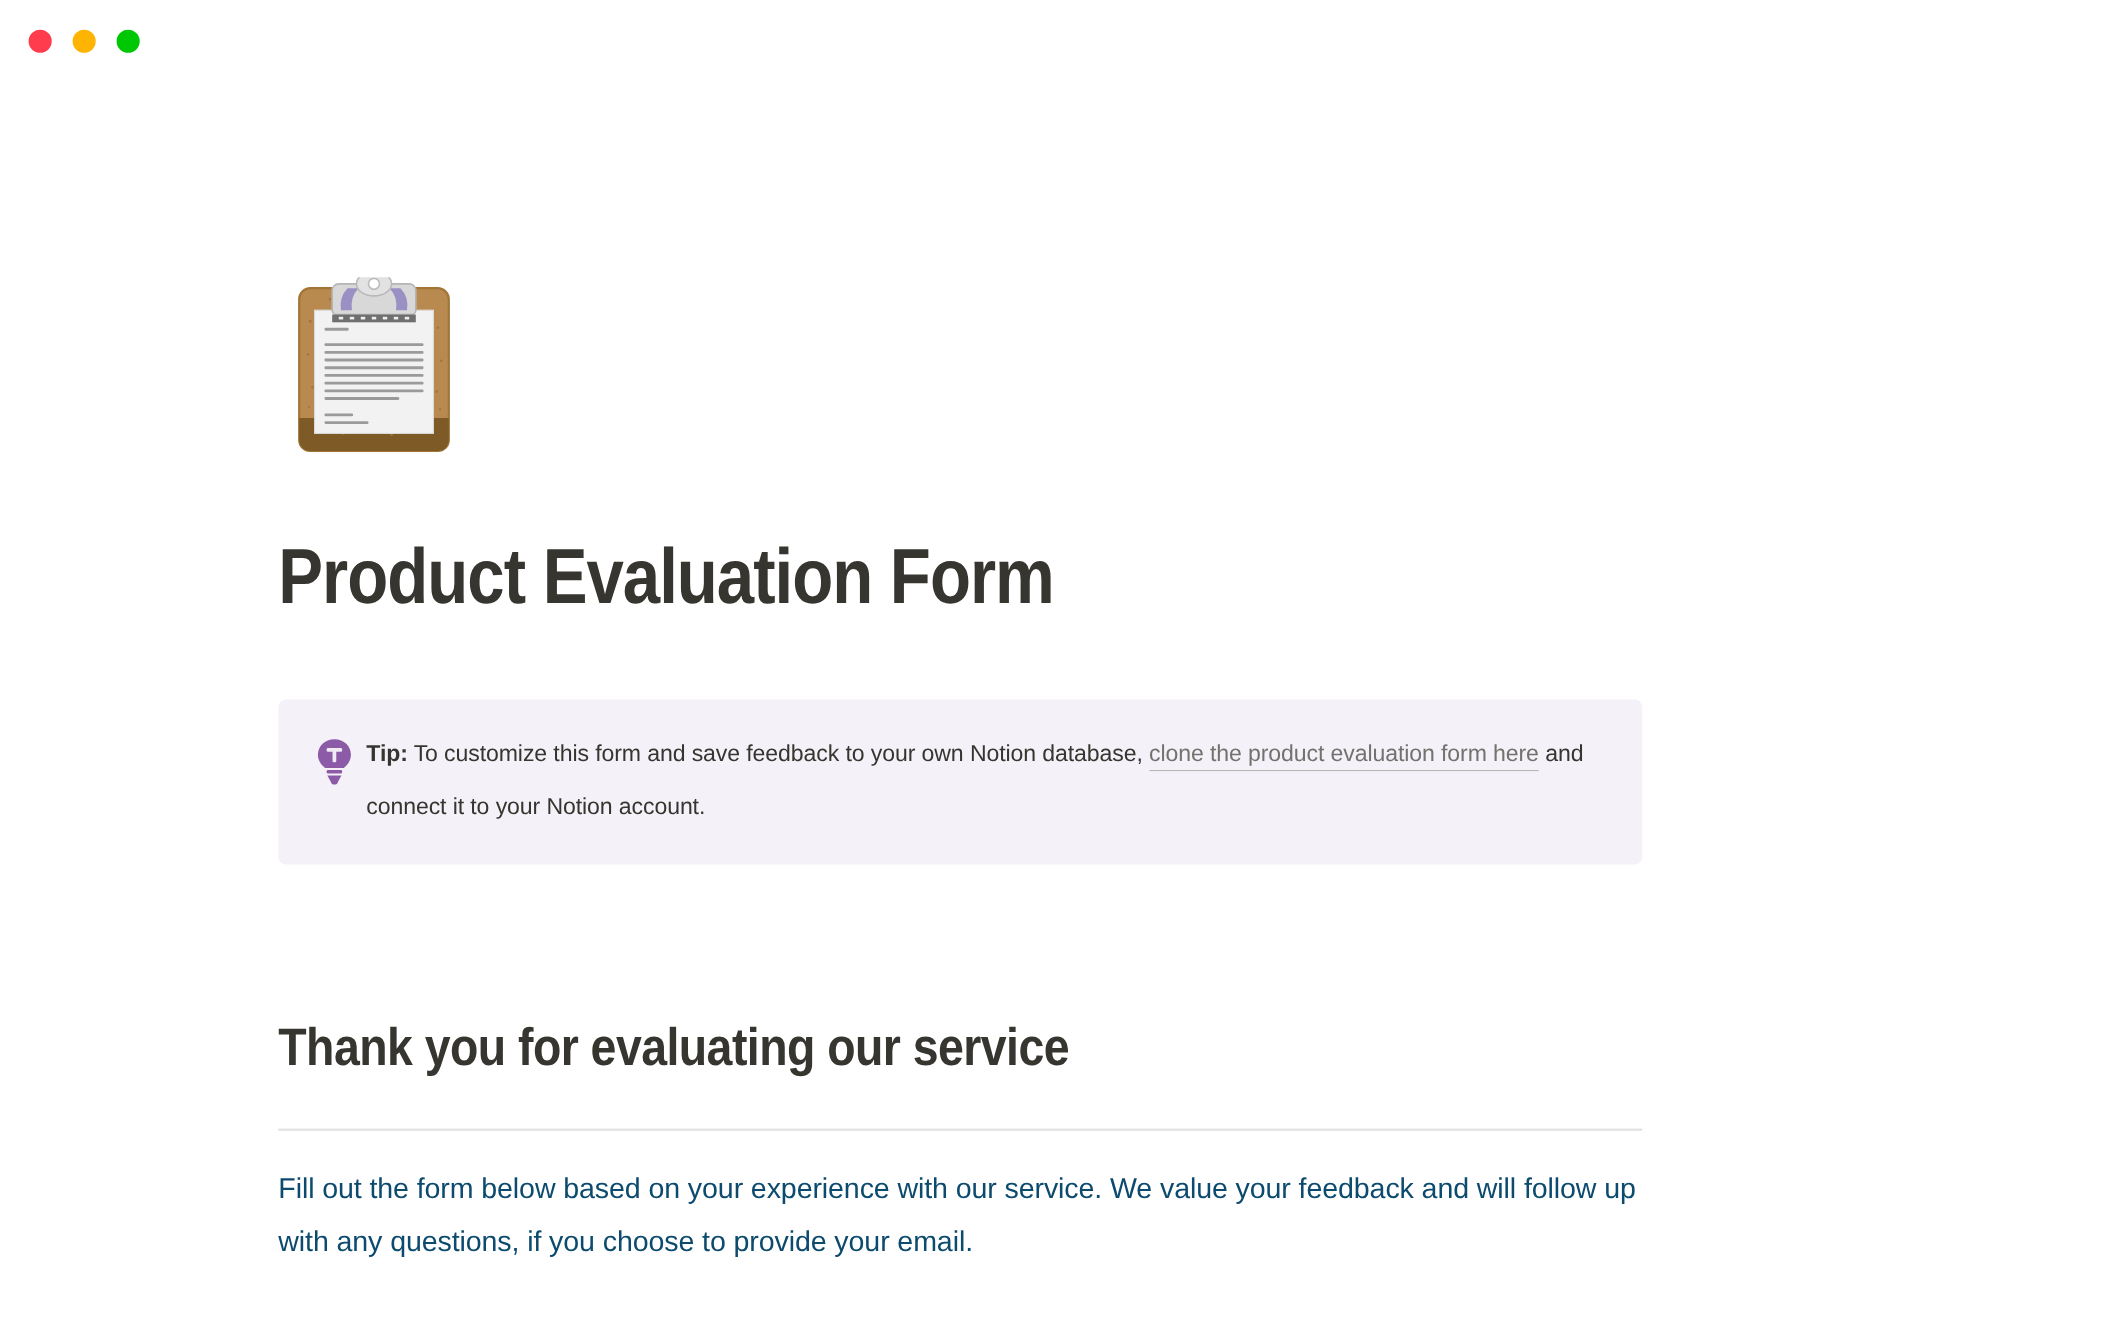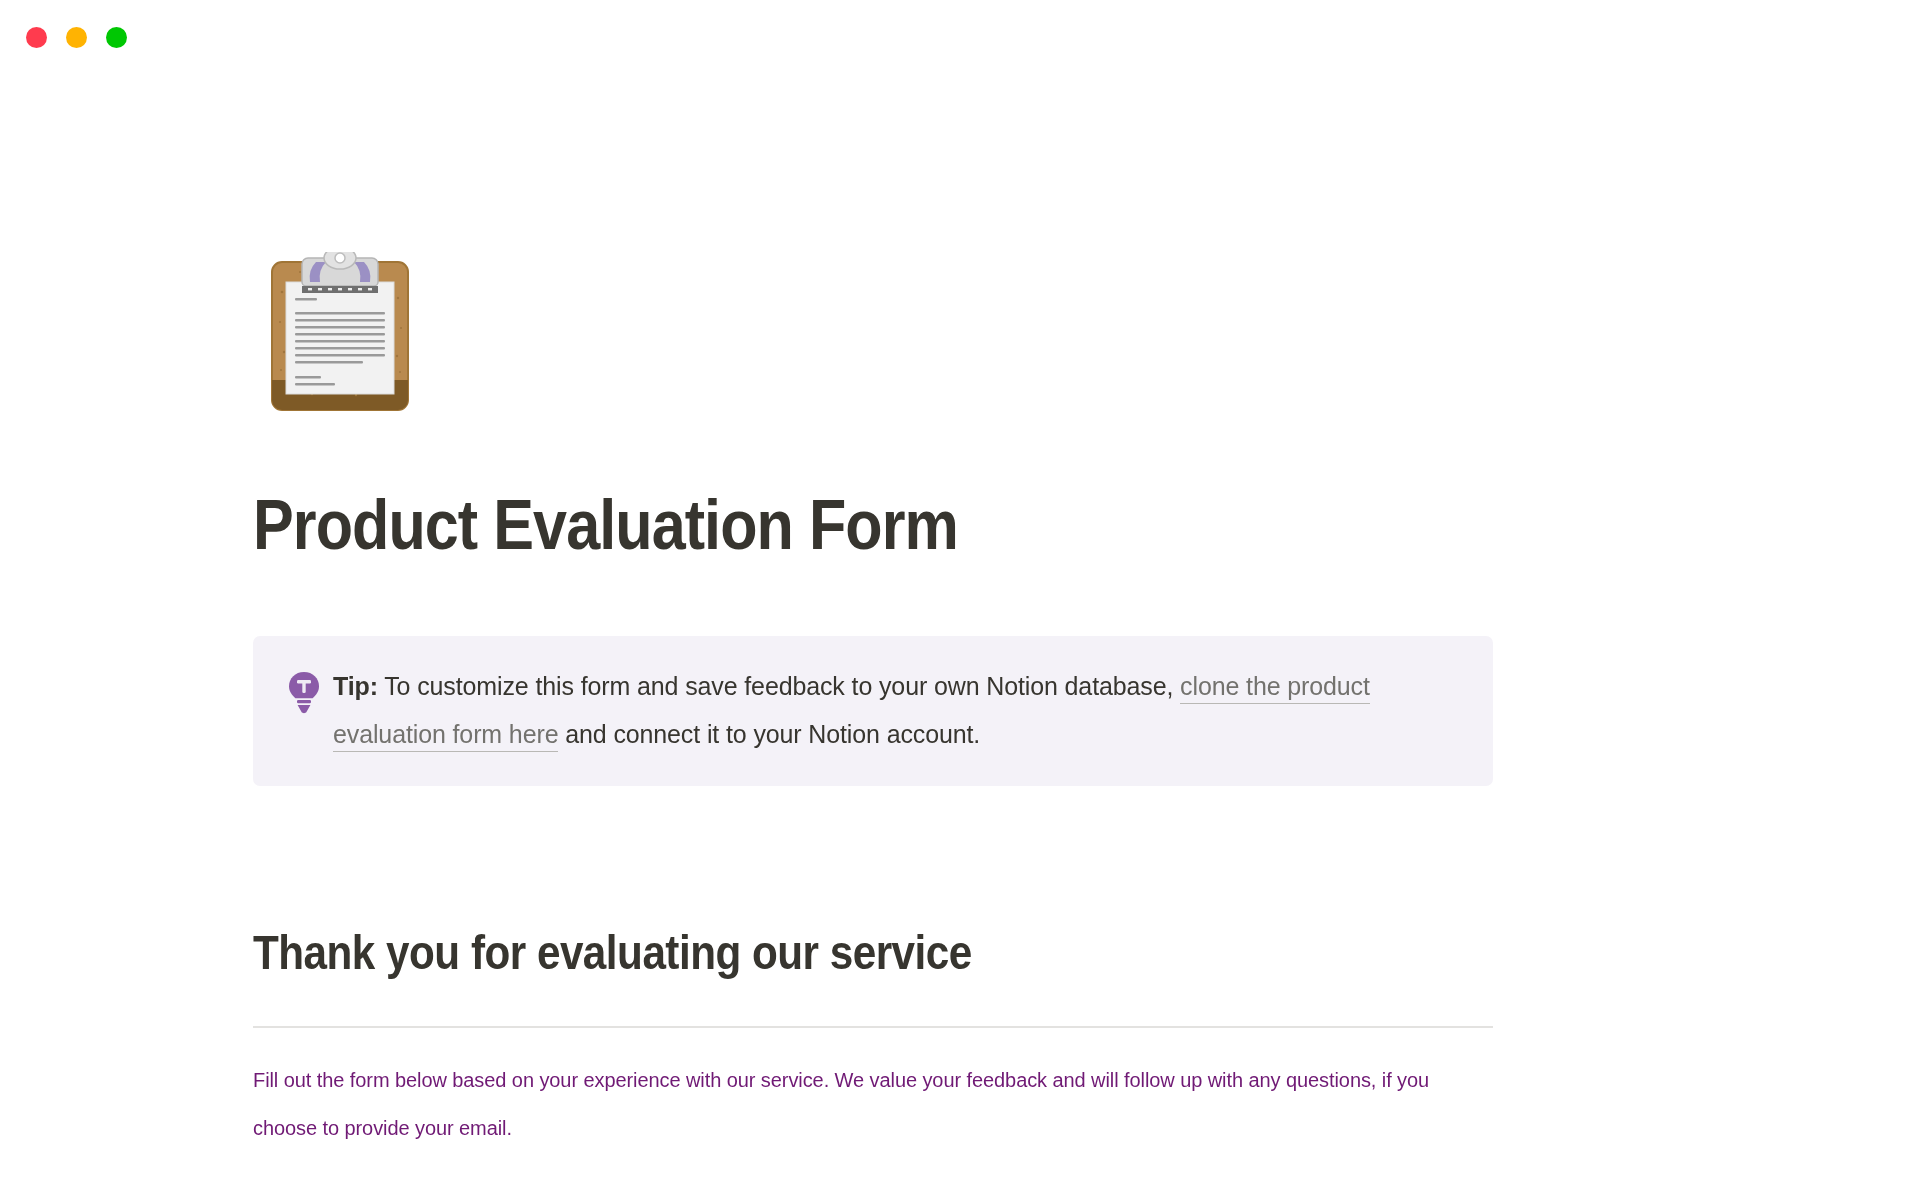--- a/index.html
+++ b/index.html
@@ -96,21 +96,21 @@
     gap: 0;
   }
   .callout-icon {
     width: 34px;
     min-width: 34px;
     margin-top: 8px;
     margin-right: 12px;
   }
   .callout-icon svg { display: block; }
   .callout-text {
-    font-size: 25px;
+    font-size: 21px;
     line-height: 48px;
     color: #37352f;
     font-family: "Liberation Sans", sans-serif;
     letter-spacing: -0.005em;
     flex: 1;
   }
   .callout-text .tip-label {
     font-weight: 700;
     color: #37352f;
   }
@@ -146,23 +146,23 @@
     background: #e3e2e0;
   }
 
   
   .body-paragraph {
     position: absolute;
     top: 1056px;
     left: 0;
     width: 1240px;
     margin: 0;
-    font-size: 20px;
+    font-size: 26px;
     line-height: 48px;
-    color: #701a75;
+    color: #0c4a6e;
     letter-spacing: -0.004em;
   }
 </style>
 </head>
 <body>
 
 <div class="window-chrome">
   <div class="traffic-lights">
     <span class="tl-dot" style="background:#ff3b4e"></span>
     <span class="tl-dot" style="background:#ffb302"></span>

